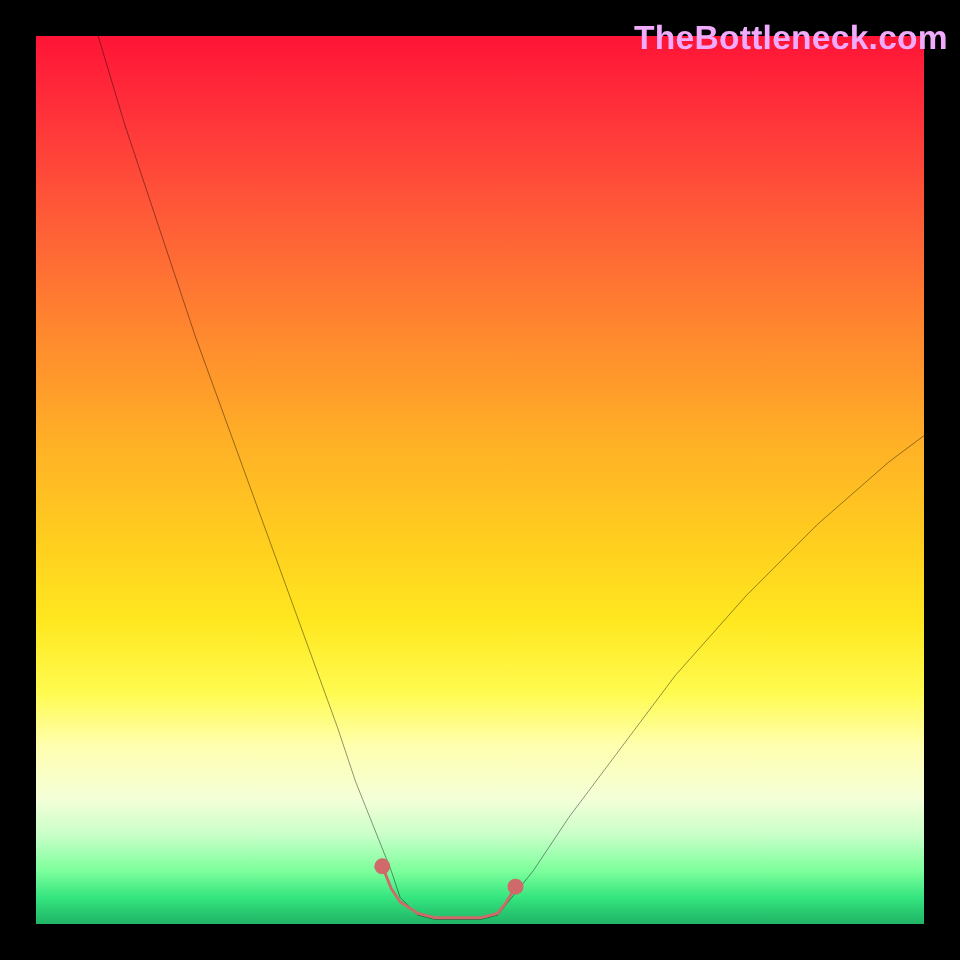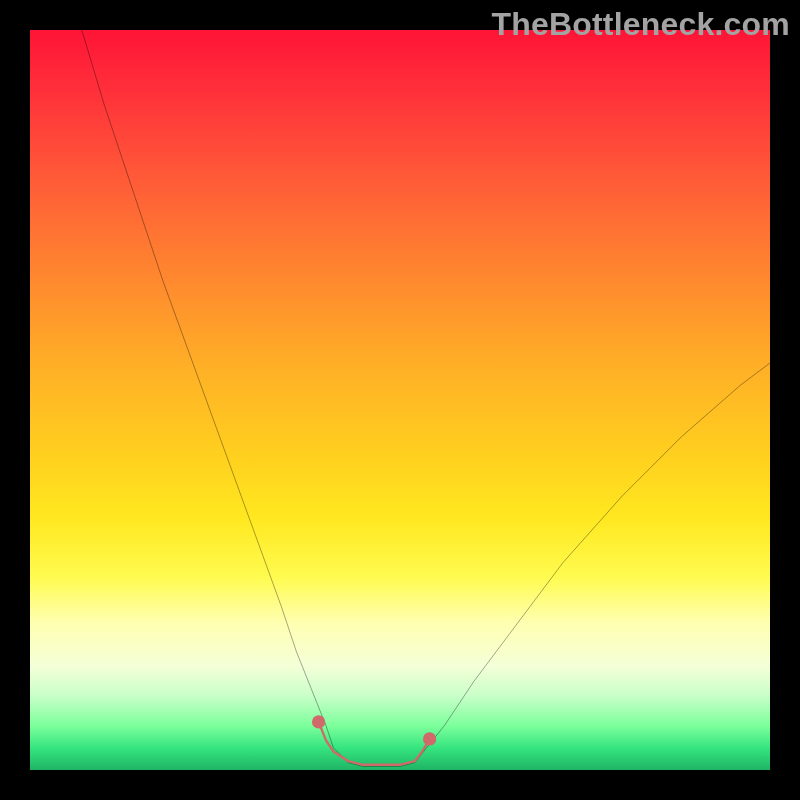--- a/index.html
+++ b/index.html
@@ -12,24 +12,24 @@
     font-family: Arial, Helvetica, sans-serif;
   }
   .frame {
     position: relative;
     width: 800px;
     height: 800px;
     background: #000;
   }
   .watermark {
     position: absolute;
-    top: 6px;
+    top: 16px;
     right: 10px;
-    color: #a3a3a3;
-    font-size: 32px;
+    color: #f0abfc;
+    font-size: 28px;
     font-weight: 600;
     letter-spacing: 0.2px;
     z-index: 10;
     pointer-events: none;
   }
   
   .plot {
     position: absolute;
     left: 30px;
     top: 30px;

